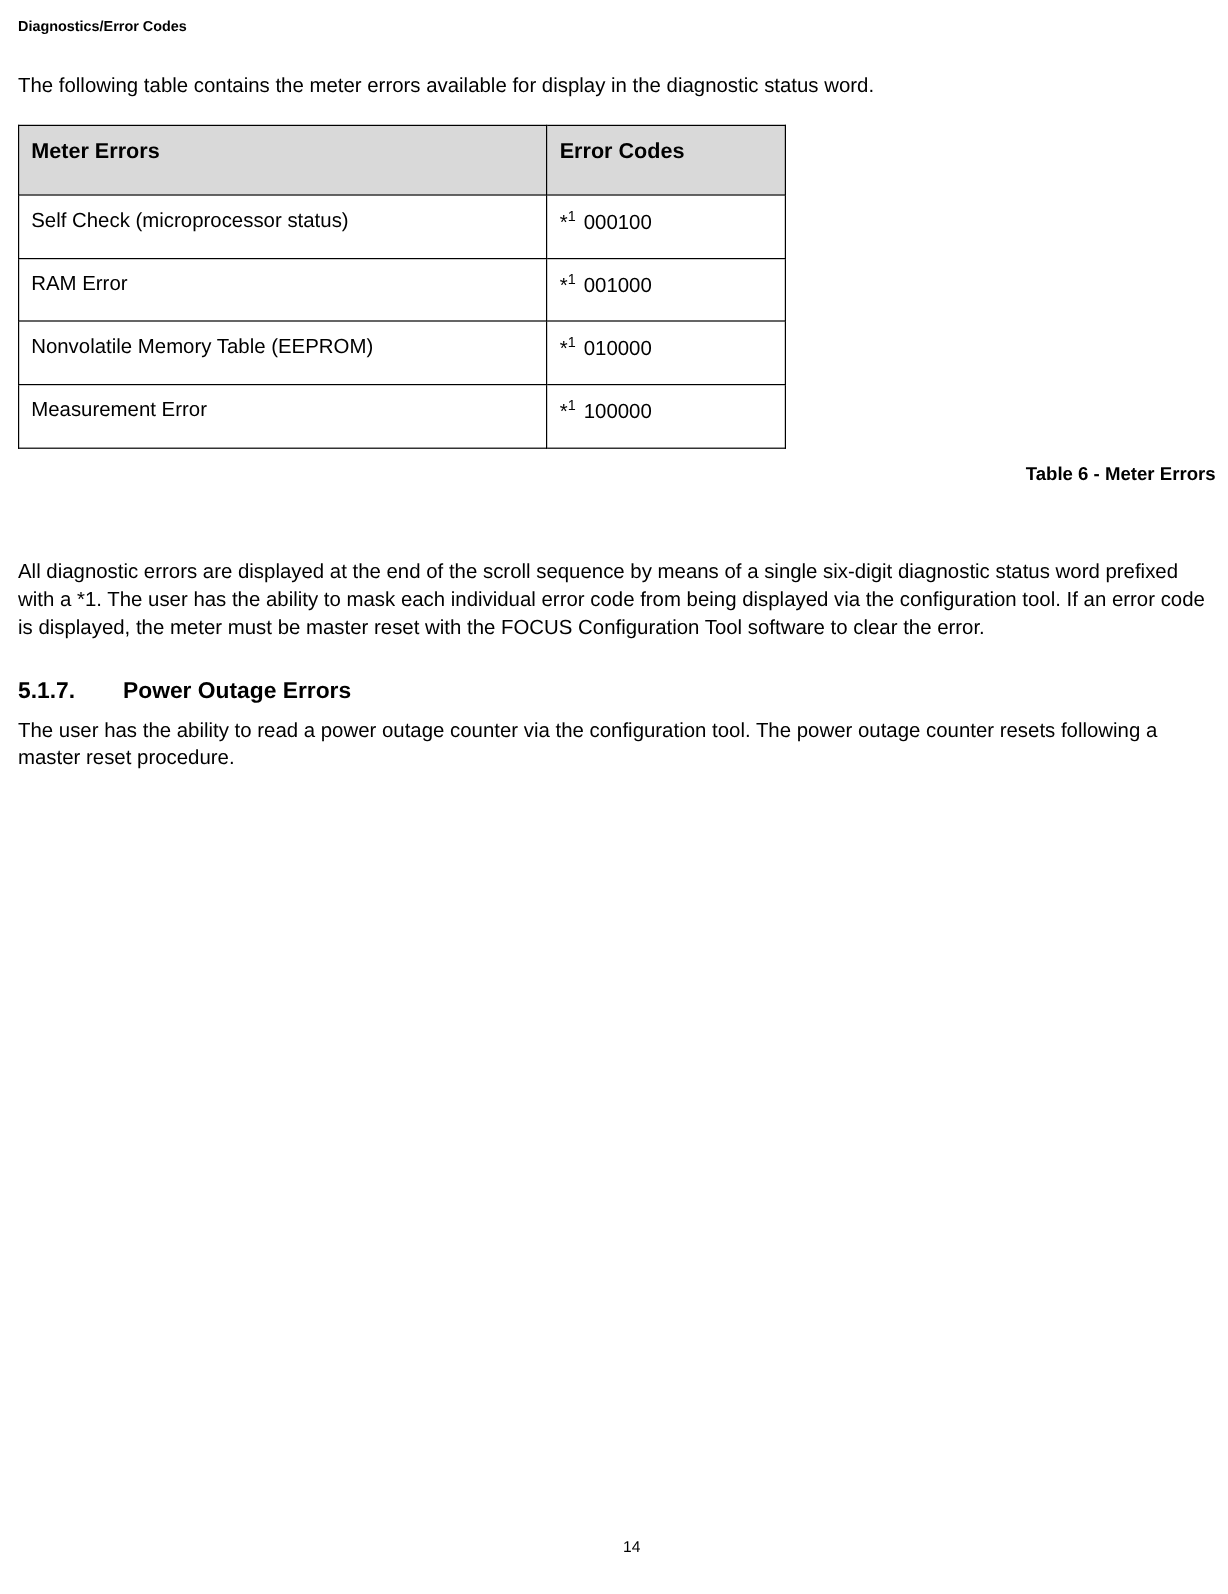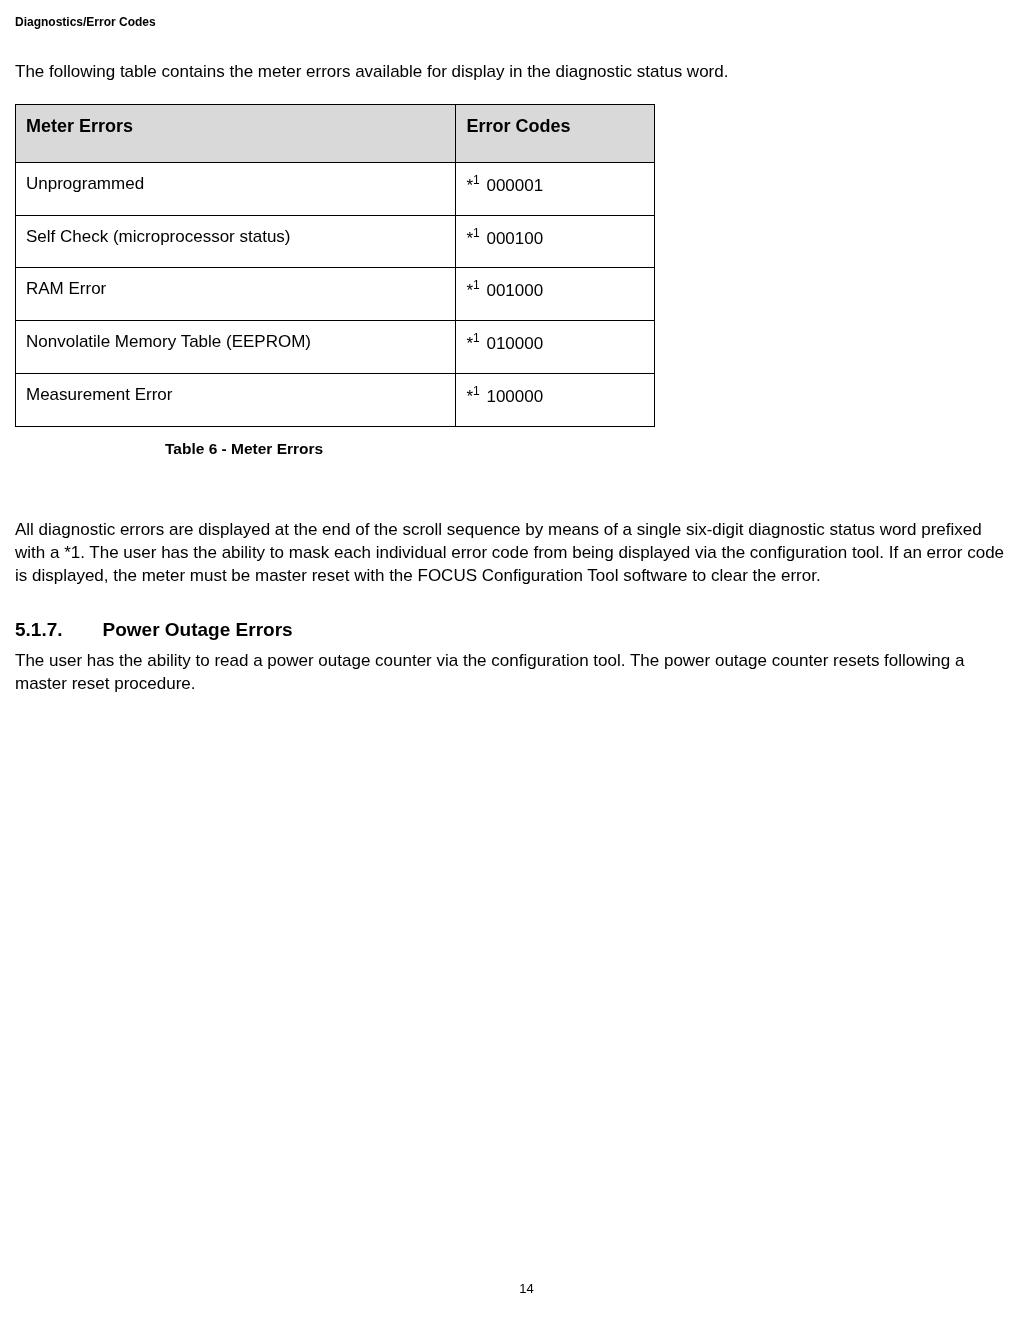--- a/index.html
+++ b/index.html
@@ -58,20 +58,21 @@
       vertical-align: super;
       font-size: 12px;
       margin-right: 2px;
     }
     .table-caption {
       font-weight: bold;
       font-size: 15.5px;
       margin-left: 150px;
       margin-top: 12px;
       margin-bottom: 60px;
+      text-align: right;
     }
     .page-footer {
       position: absolute;
       bottom: 15px;
       left: 0;
       width: 1023px;
       text-align: center;
       font-size: 13px;
       font-family: Arial, sans-serif;
     }
@@ -92,24 +93,20 @@
 
   <table class="error-table">
     <thead>
       <tr>
         <th class="col1">Meter Errors</th>
         <th class="col2">Error Codes</th>
       </tr>
     </thead>
     <tbody id="error-rows">
         <tr>
-          <td>Unprogrammed</td>
-          <td><span class="code-prefix">*</span><span class="code-sup">1</span><span> 000001</span></td>
-        </tr>
-        <tr>
           <td>Self Check (microprocessor status)</td>
           <td><span class="code-prefix">*</span><span class="code-sup">1</span><span> 000100</span></td>
         </tr>
         <tr>
           <td>RAM Error</td>
           <td><span class="code-prefix">*</span><span class="code-sup">1</span><span> 001000</span></td>
         </tr>
         <tr>
           <td>Nonvolatile Memory Table (EEPROM)</td>
           <td><span class="code-prefix">*</span><span class="code-sup">1</span><span> 010000</span></td>

